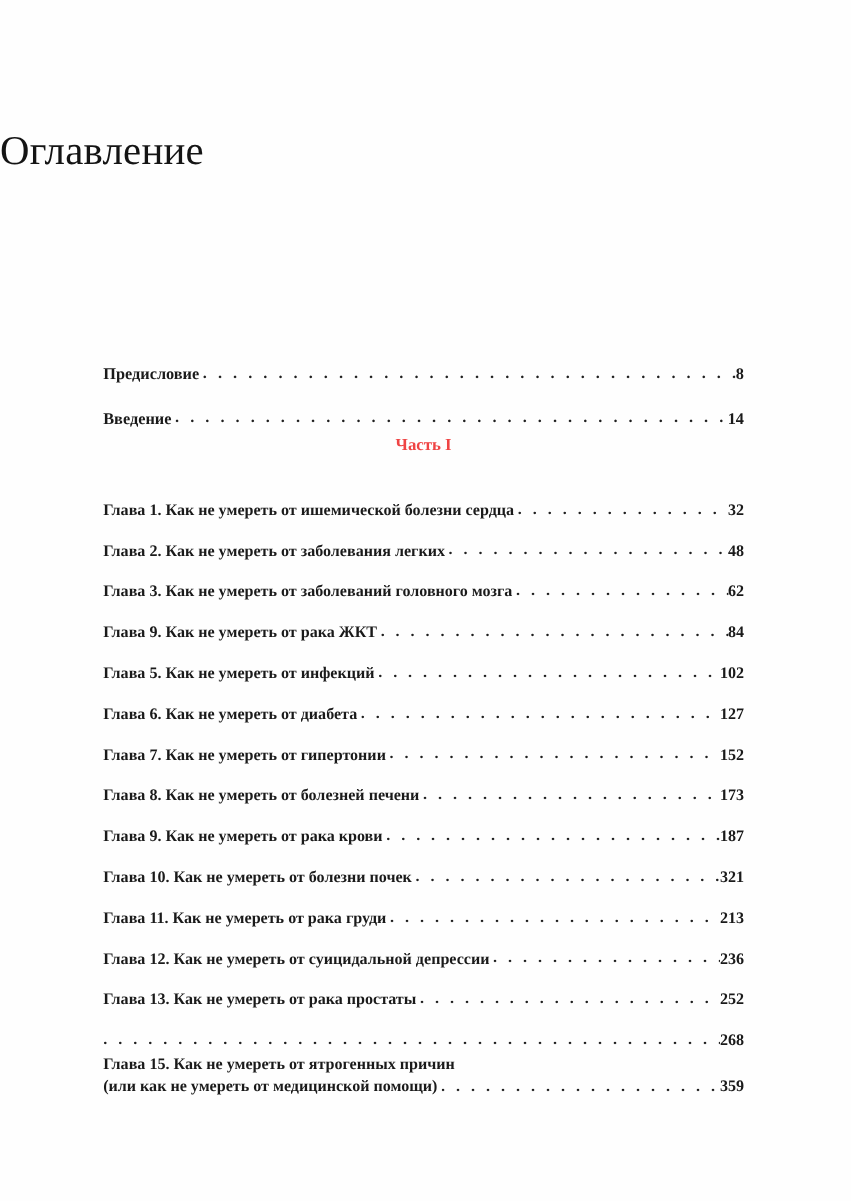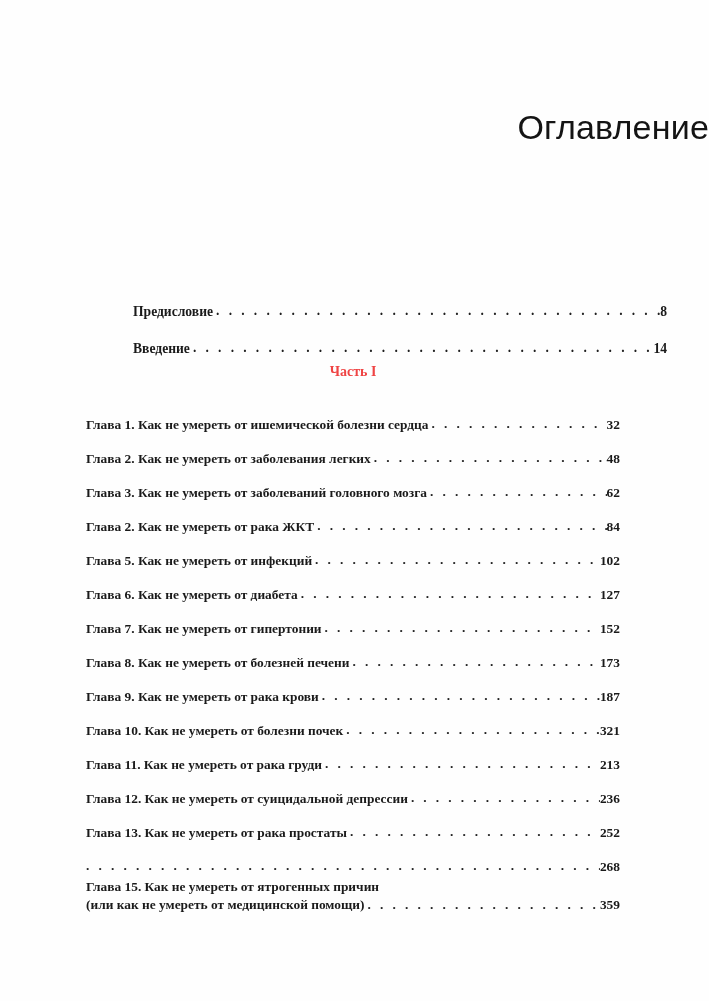--- a/index.html
+++ b/index.html
@@ -21,26 +21,26 @@
     inset: 0;
     background: #fefefe;
   }
 
   
   .toc-title {
     position: absolute;
     top: 108px;
     left: 0;
     width: 709px;
-    text-align: right;
+    text-align: left;
     font-size: 34px;
     font-weight: 400;
     letter-spacing: 0.2px;
     color: #141414;
-    font-family: Liberation Sans, sans-serif;
+    font-family: Liberation Serif, serif;
   }
 
   
   .toc-body {
     position: absolute;
     top: 283px;
     left: 86px;
     width: 534px;
   }
 
@@ -52,21 +52,20 @@
     font-weight: 700;
     line-height: 1.18;
     height: 34px;
     box-sizing: border-box;
     color: #1a1a1a;
   }
 
   .toc-entry.front {
     height: 37px;
     font-size: 13.6px;
-    margin-left: 47px;
   }
 
   .entry-label {
     white-space: nowrap;
     flex: 0 0 auto;
     padding-right: 3px;
   }
 
   .leader {
     flex: 1 1 auto;
@@ -158,21 +157,21 @@
       <span class="entry-page">48</span>
     </div>
 
     <div class="toc-entry">
       <span class="entry-label">Глава 3. Как не умереть от заболеваний головного мозга</span>
       <span class="leader"></span>
       <span class="entry-page">62</span>
     </div>
 
     <div class="toc-entry">
-      <span class="entry-label">Глава 2. Как не умереть от рака ЖКТ</span>
+      <span class="entry-label">Глава 9. Как не умереть от рака ЖКТ</span>
       <span class="leader"></span>
       <span class="entry-page">84</span>
     </div>
 
     <div class="toc-entry">
       <span class="entry-label">Глава 5. Как не умереть от инфекций</span>
       <span class="leader"></span>
       <span class="entry-page">102</span>
     </div>
 

